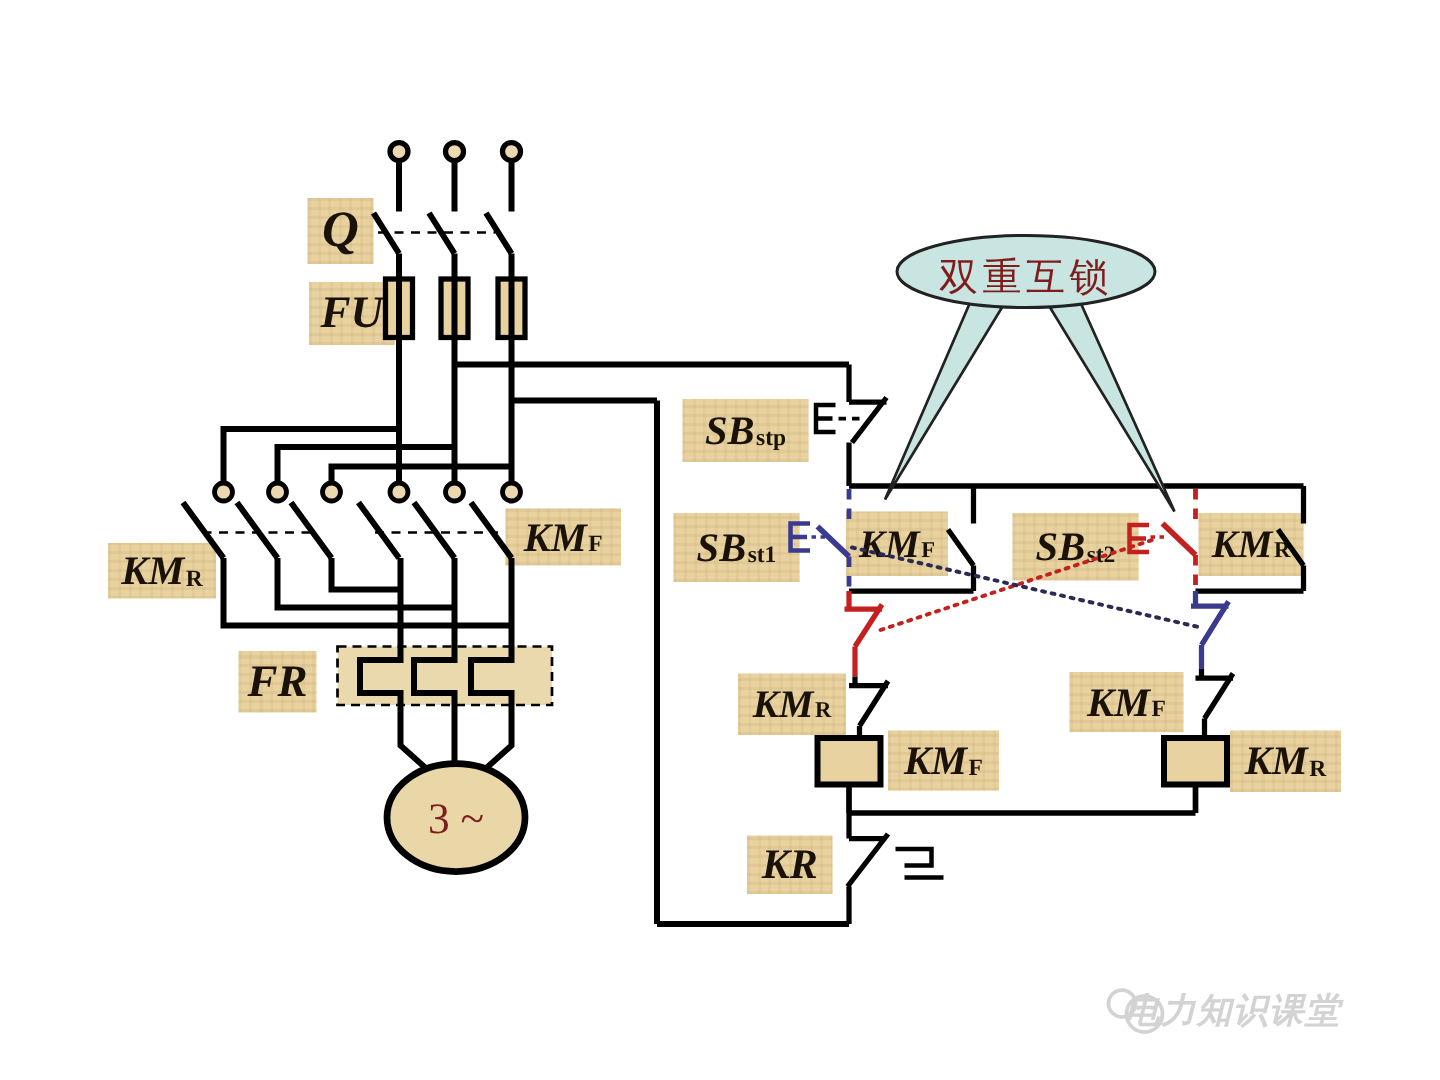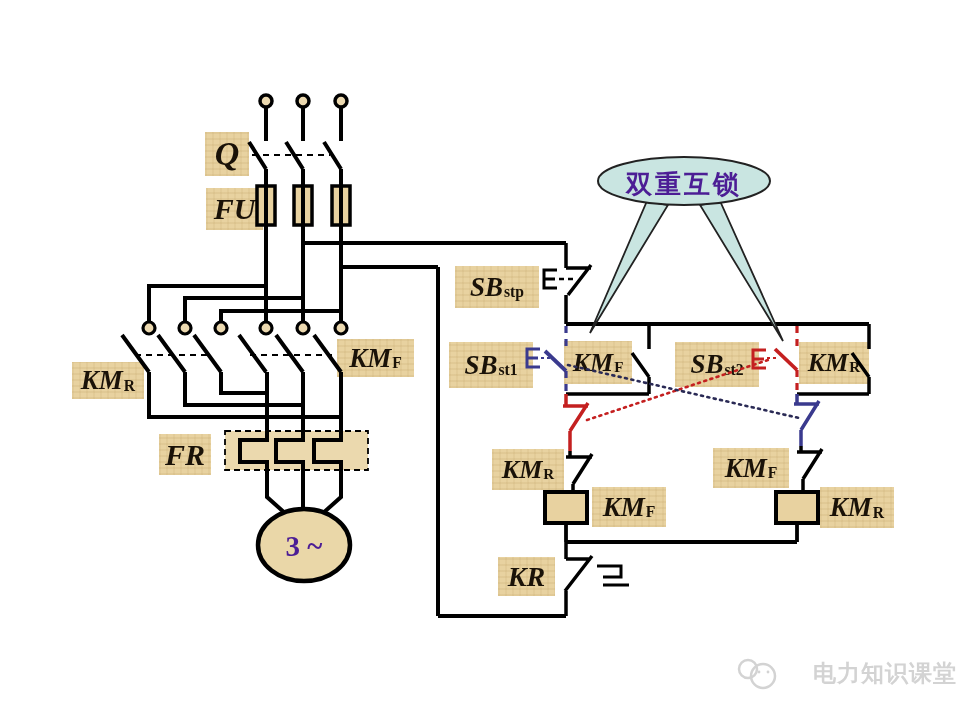--- a/index.html
+++ b/index.html
@@ -5,21 +5,21 @@
   html,body{margin:0;padding:0;background:#fff;}
   #stage{position:relative;width:960px;height:720px;background:#ffffff;overflow:hidden;
          font-family:"Liberation Serif", serif;}
   .lbl{position:absolute;display:flex;align-items:center;justify-content:center;
        background:#e8d2a0;
        background-image:repeating-linear-gradient(0deg, rgba(190,160,100,.18) 0 2px, rgba(0,0,0,0) 2px 6px),
                         repeating-linear-gradient(90deg, rgba(190,160,100,.14) 0 2px, rgba(0,0,0,0) 2px 7px);
        color:#1a1208;font-style:italic;font-weight:bold;z-index:10;line-height:1;}
   .lbl .sub{font-size:.58em;font-style:normal;font-weight:bold;transform:translateY(.35em);margin-left:1px;}
   #wires{position:absolute;left:0;top:0;z-index:20;pointer-events:none;}
-  .overtext{position:absolute;z-index:30;color:#4c1d95;font-weight:bold;text-align:center;}
+  .overtext{position:absolute;z-index:30;color:#7f1d1d;font-weight:normal;text-align:center;}
   #callout-text{font-family:"DejaVu Sans","Liberation Sans",sans-serif;letter-spacing:3px;}
   #watermark{position:absolute;z-index:15;color:#d3d3d3;font-family:"DejaVu Sans","Liberation Sans",sans-serif;
              font-weight:bold;display:flex;align-items:center;gap:8px;}
 </style>
 </head>
 <body>
 
 <div id="stage">
 
   <div class="lbl" style="left:205px;top:132px;width:44px;height:44px;font-size:34px;">
@@ -194,17 +194,17 @@
     <g stroke="#d3d3d3" stroke-width="2.5" fill="none">
       <circle cx="748" cy="669" r="9"></circle>
       <circle cx="763" cy="676" r="12"></circle>
       <circle cx="759" cy="672" r="1.4" fill="#d3d3d3" stroke="none"></circle>
       <circle cx="768" cy="672" r="1.4" fill="#d3d3d3" stroke="none"></circle>
     </g>
   </svg>
 
   <div class="overtext" id="callout-text" style="left:598px;top:167px;width:172px;font-size:26px;">双重互锁</div>
   <div class="overtext" style="left:269px;top:530px;width:70px;font-size:29px;font-family:'Liberation Serif',serif;">3 ~</div>
-  <div id="watermark" style="left:813px;top:658px;">
+  <div id="watermark" style="left:750px;top:658px;font-style:italic;">
     <span style="font-size:23px;letter-spacing:1px;">电力知识课堂</span>
   </div>
 
 </div>
 
 </body></html>

